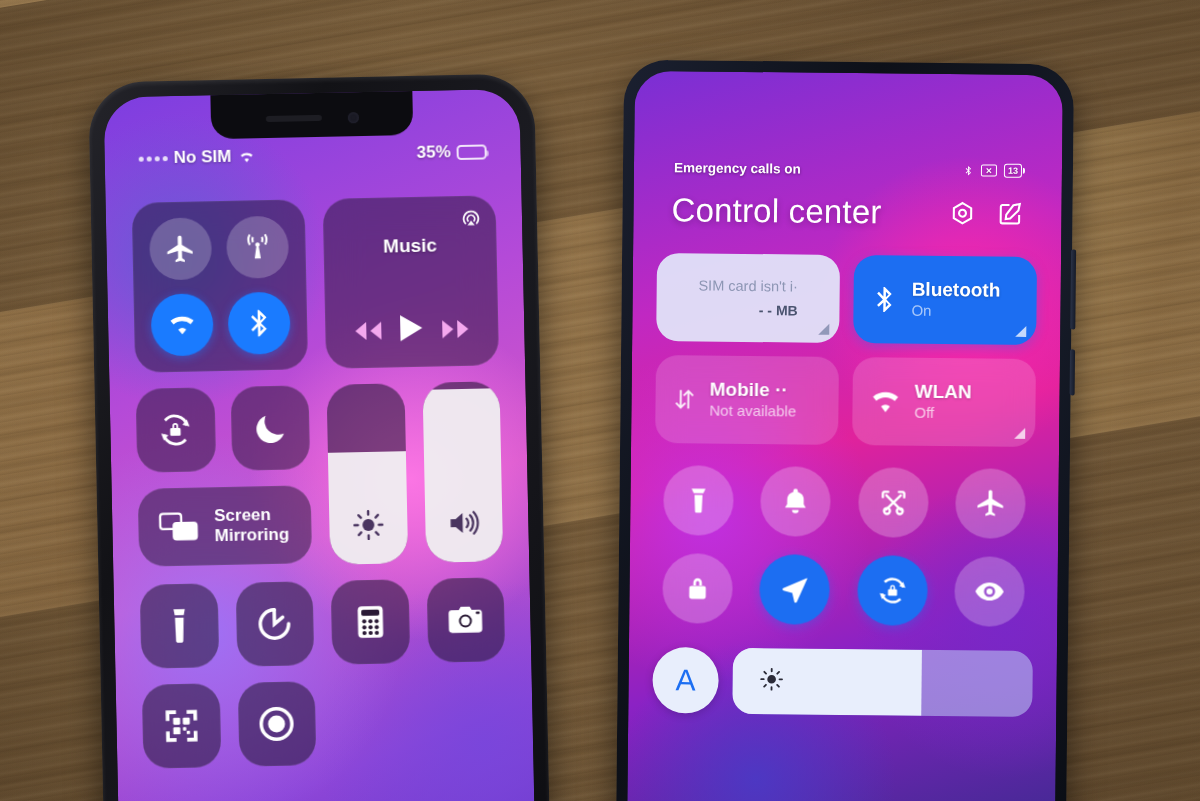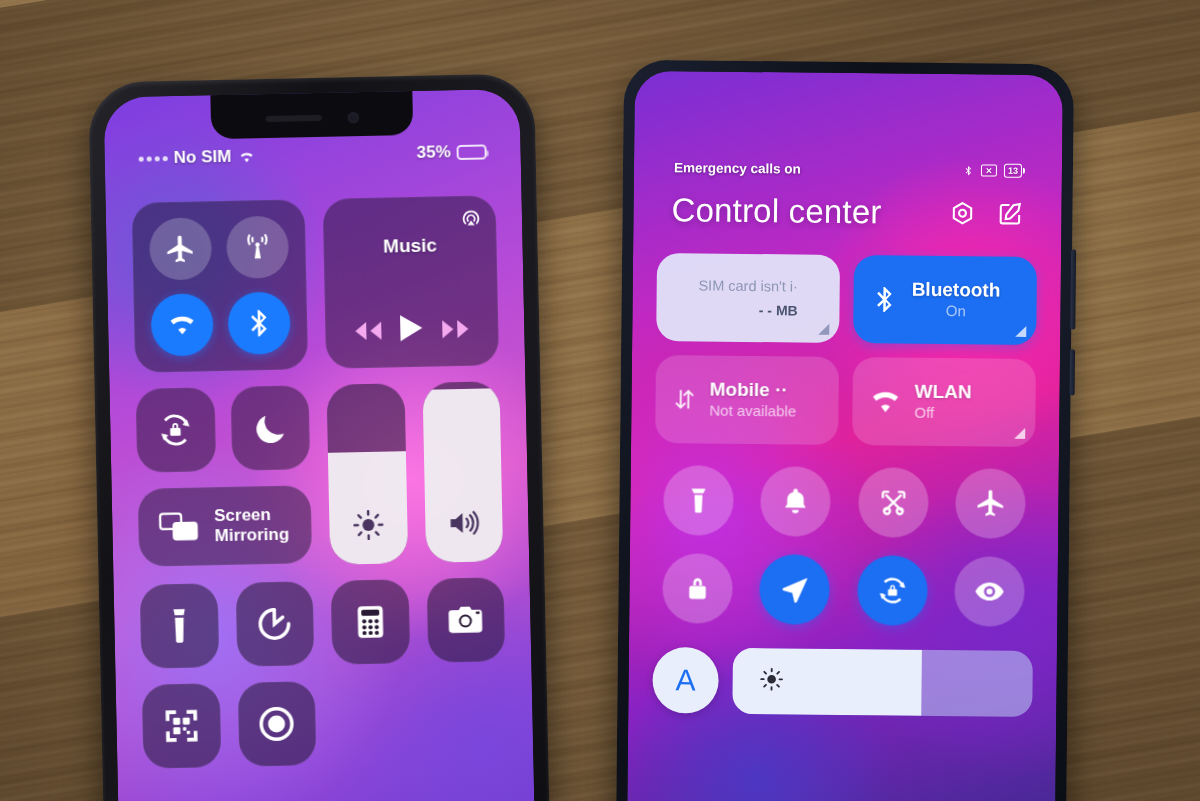--- a/index.html
+++ b/index.html
@@ -266,21 +266,21 @@
   .mi-tile .corner {
     position:absolute; right: 10px; bottom: 8px;
     width:0; height:0; border-style:solid; border-width: 0 0 11px 11px;
     border-color: transparent transparent rgba(255,255,255,.75) transparent;
   }
   .mi-tile.sim .corner { border-color: transparent transparent rgba(120,130,165,.75) transparent; }
   .mi-tile .tl { display:flex; flex-direction:column; justify-content:center; }
   .mi-tile .t1 { color:#fff; font-size:19px; font-weight:bold; line-height:1.18;
                  text-shadow: 0 1px 3px rgba(0,0,0,.22); }
   .mi-tile .t2 { color:rgba(255,255,255,.72); font-size:15px; line-height:1.25; }
-  .mi-tile.on-blue .t2 { color: rgba(255,255,255,.62); text-align: center; }
+  .mi-tile.on-blue .t2 { color: rgba(255,255,255,.62); }
   .mi-tile svg { fill:#fff; flex: none; }
   .sim-in { text-align:right; }
   .sim-l1 { color:#8d96b4; font-size:14.5px; line-height:1.2; }
   .sim-l2 { color:#5b6party; }
   .sim-l2 { color:#4b5470; font-size:14px; font-weight:bold; margin-top:6px; }
 
   .mi-circles { display:grid; grid-template-columns: repeat(4,1fr); gap: 10px; margin-top: 22px; }
   .mi-circ {
     width: 70px; height:70px; border-radius:50%; justify-self:center;
     display:flex; align-items:center; justify-content:center;

